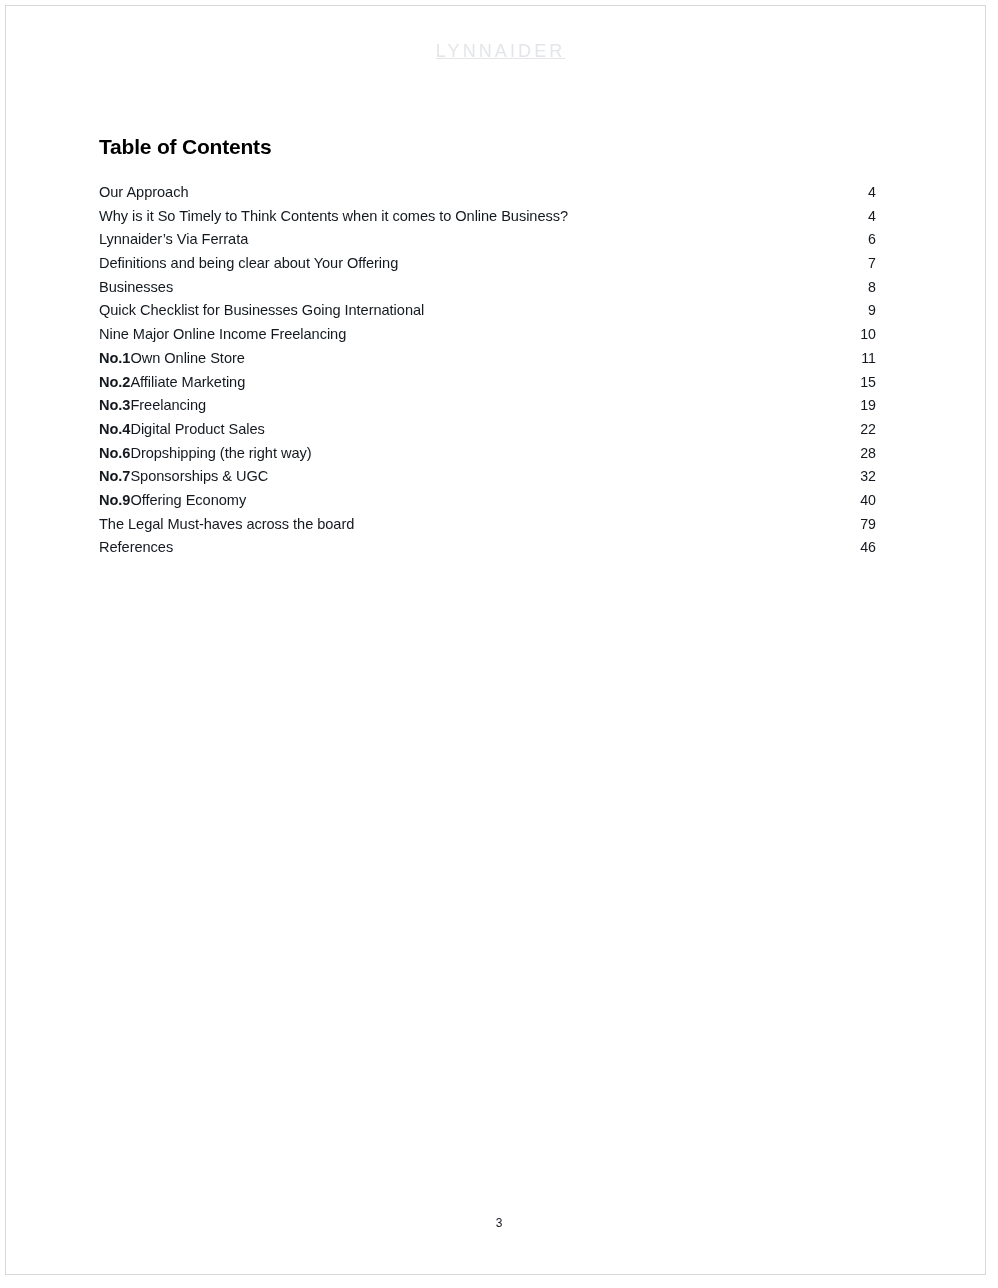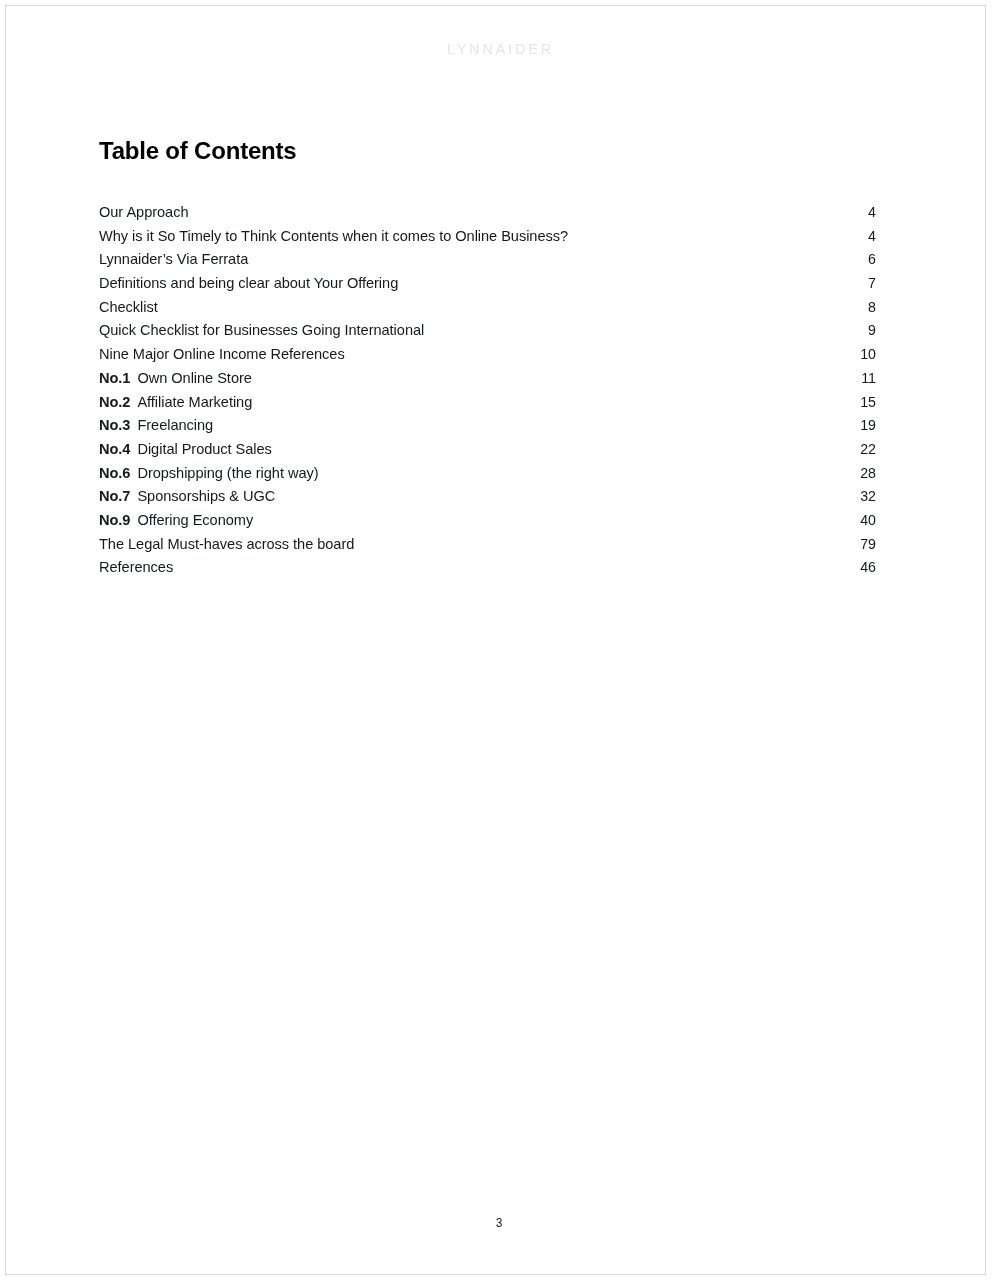--- a/index.html
+++ b/index.html
@@ -29,57 +29,57 @@
     border: 1px solid #d9d9d9;
     box-sizing: border-box;
     pointer-events: none;
   }
   .running-header {
     position: absolute;
     left: 0;
     top: 41px;
     width: 998px;
     text-align: center;
-    font-size: 14px;
+    font-size: 18px;
     letter-spacing: 3.1px;
     color: #e3e5e9;
     font-weight: 400;
     text-indent: 3.1px;
+    text-decoration: underline;
   }
   .toc-title {
     position: absolute;
     left: 99px;
     top: 121px;
-    font-size: 24px;
+    font-size: 21px;
     font-weight: bold;
     color: #000000;
     letter-spacing: -0.2px;
   }
   .toc-list {
     position: absolute;
     left: 99px;
-    top: 204px;
+    top: 184px;
     width: 777px;
   }
   .toc-row {
     position: relative;
     height: 23.7px;
     font-size: 14.6px;
     color: #14191f;
     white-space: nowrap;
   }
   .toc-label {
     position: absolute;
     left: 0;
     top: 0;
     letter-spacing: -0.05px;
   }
   .toc-num-prefix {
     font-weight: bold;
-    margin-right: 7px;
   }
   .toc-page {
     position: absolute;
     right: 0;
     top: 0;
     text-align: right;
     font-size: 14.2px;
     color: #14191f;
   }
   .footer-page {
@@ -114,29 +114,29 @@
       </div>
       <div class="toc-row">
         <span class="toc-label"><span>Lynnaider’s Via Ferrata</span></span>
         <span class="toc-page">6</span>
       </div>
       <div class="toc-row">
         <span class="toc-label"><span>Definitions and being clear about Your Offering</span></span>
         <span class="toc-page">7</span>
       </div>
       <div class="toc-row">
-        <span class="toc-label"><span>Checklist</span></span>
+        <span class="toc-label"><span>Businesses</span></span>
         <span class="toc-page">8</span>
       </div>
       <div class="toc-row">
         <span class="toc-label"><span>Quick Checklist for Businesses Going International</span></span>
         <span class="toc-page">9</span>
       </div>
       <div class="toc-row">
-        <span class="toc-label"><span>Nine Major Online Income References</span></span>
+        <span class="toc-label"><span>Nine Major Online Income Freelancing</span></span>
         <span class="toc-page">10</span>
       </div>
       <div class="toc-row">
         <span class="toc-label"><span class="toc-num-prefix">No.1</span><span>Own Online Store</span></span>
         <span class="toc-page">11</span>
       </div>
       <div class="toc-row">
         <span class="toc-label"><span class="toc-num-prefix">No.2</span><span>Affiliate Marketing</span></span>
         <span class="toc-page">15</span>
       </div>

